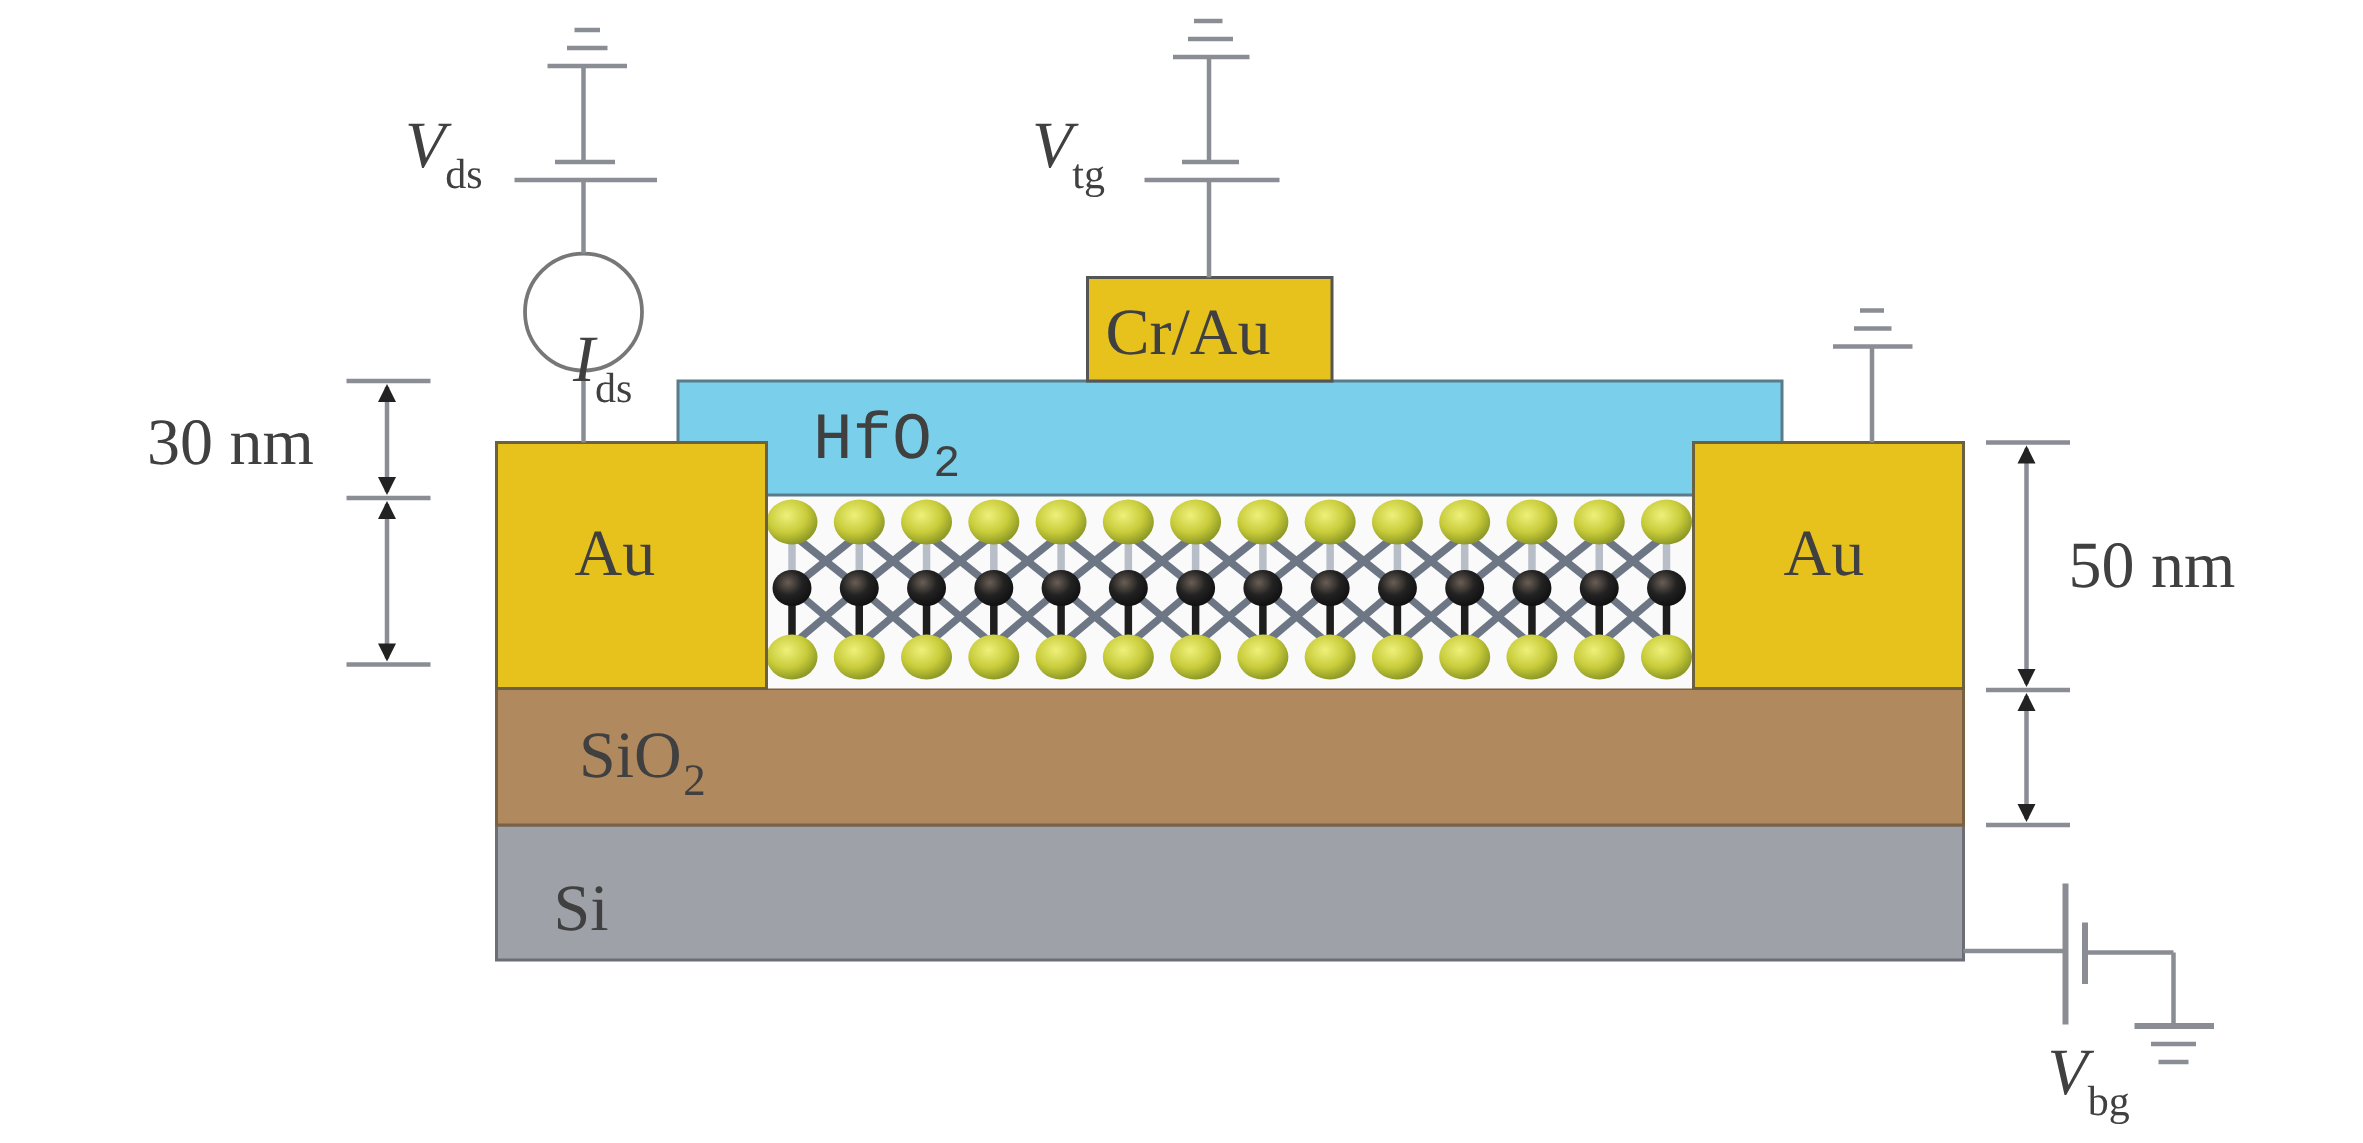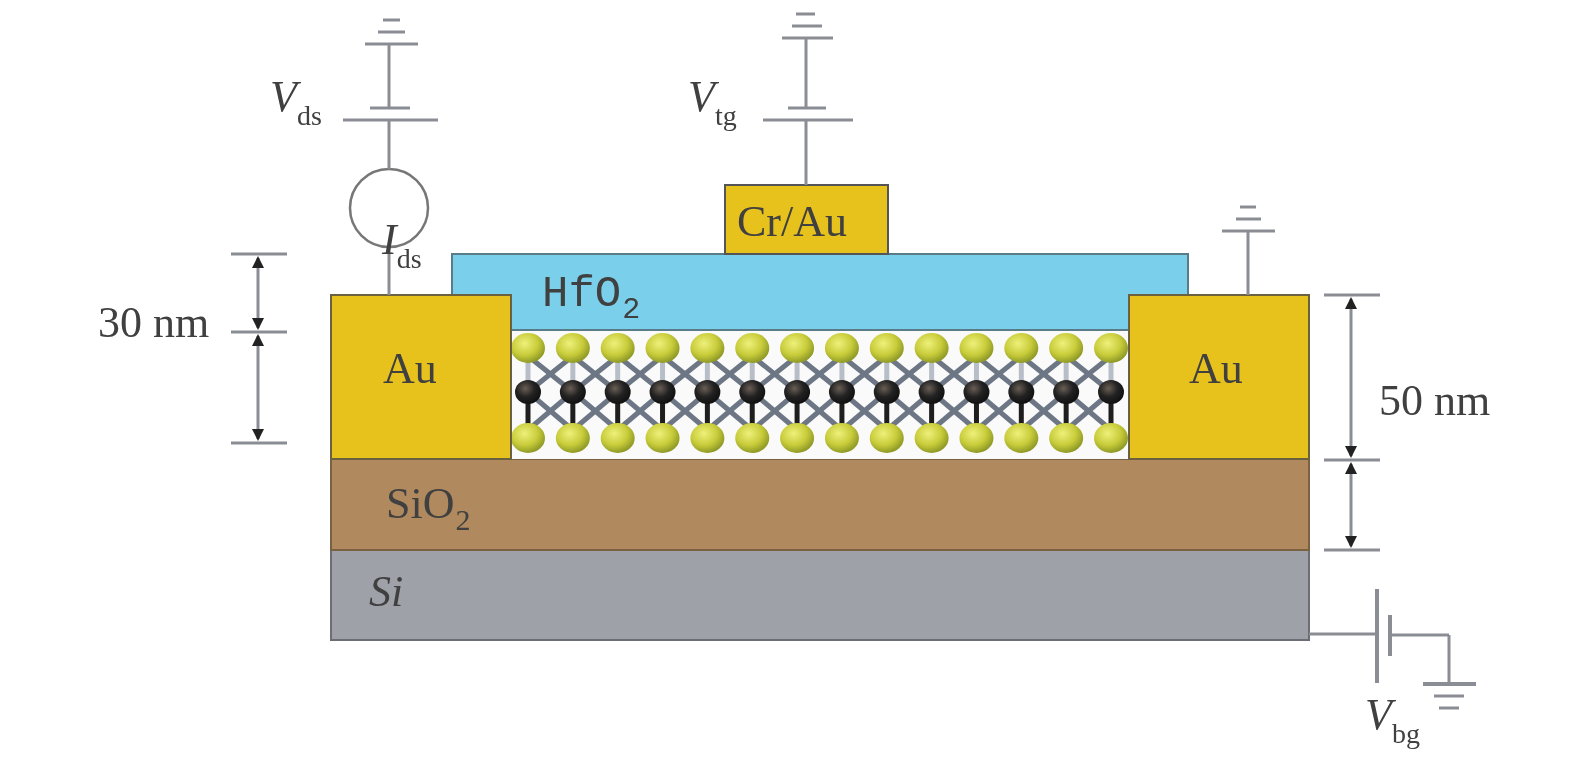--- a/index.html
+++ b/index.html
@@ -230,22 +230,22 @@
       <polygon stroke="none" points="1351,548 1345,536 1357,536"></polygon>
     </g>
   </svg>
 
   
   <div class="lbl big" style="left:737px;top:200px;">Cr/Au</div>
   <div class="lbl big" style="left:542px;top:272px;font-family:Liberation Mono, monospace;"><span>HfO</span><span class="sub2">2</span></div>
   <div class="lbl big" style="left:383px;top:347px;">Au</div>
   <div class="lbl big" style="left:1189px;top:347px;">Au</div>
   <div class="lbl big" style="left:369px;top:482px;margin-left:17px;"><span>SiO</span><span class="sub2">2</span></div>
-  <div class="lbl big" style="left:369px;top:570px;font-style:italic;">Si</div>
+  <div class="lbl big" style="left:369px;top:584px;">Si</div>
 
   <div class="lbl big" style="left:270px;top:75px;"><span class="it">V</span><span class="sub">ds</span></div>
   <div class="lbl big" style="left:382px;top:186px;margin-top:32px;"><span class="it">I</span><span class="sub">ds</span></div>
   <div class="lbl big" style="left:688px;top:75px;"><span class="it">V</span><span class="sub">tg</span></div>
   <div class="lbl big" style="left:1365px;top:693px;"><span class="it">V</span><span class="sub">bg</span></div>
 
-  <div class="lbl big" style="left:98px;top:273px;margin-top:28px;">30 nm</div>
-  <div class="lbl big" style="left:1379px;top:355px;margin-top:24px;">50 nm</div>
+  <div class="lbl big" style="left:98px;top:273px;">30 nm</div>
+  <div class="lbl big" style="left:1379px;top:355px;">50 nm</div>
 </div>
 
 </body></html>

